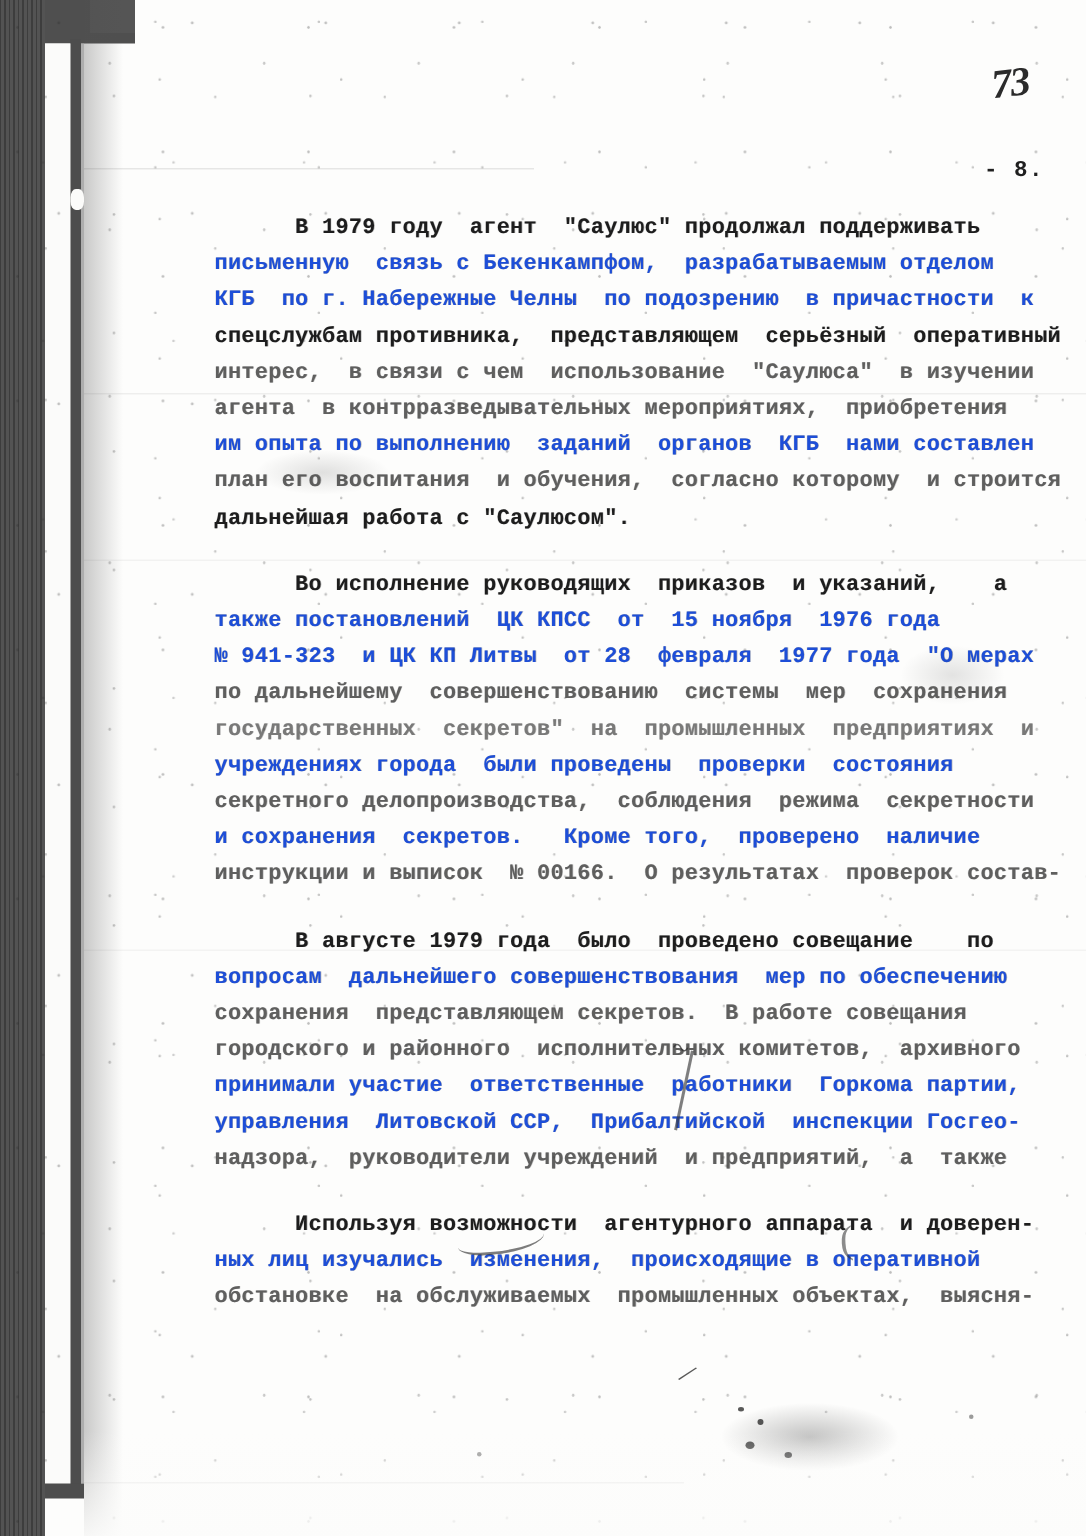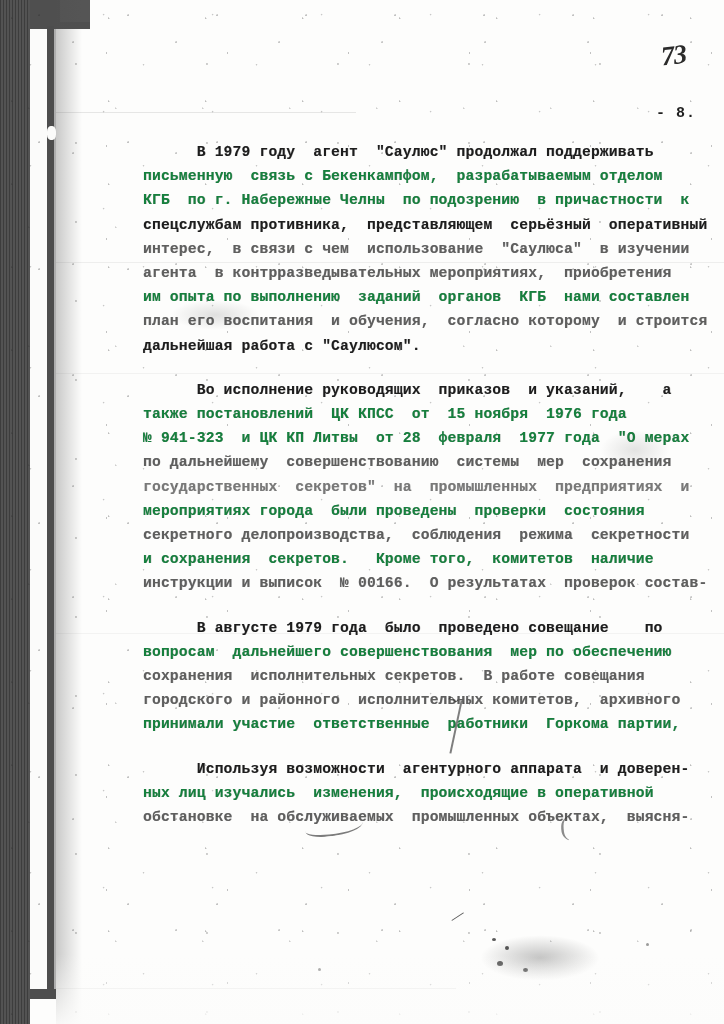--- a/index.html
+++ b/index.html
@@ -129,21 +129,21 @@
   }
   .para {
     margin: 0 0 20px 0;
   }
   .para.tight { margin-bottom: 18px; }
 
   .tline {
     display: block;
     font-size: 14.6px;
     line-height: 24.2px;
-    color: #15803d;
+    color: #1d4ed8;
     white-space: pre;
     letter-spacing: .2px;
     font-weight: 600;
     text-shadow: 0.4px 0.25px 0 rgba(70,70,70,.38),
                 -0.3px 0.3px 0 rgba(110,110,110,.22);
   }
   
   .s-light  { color: #4e4e4e; opacity: .90; }
   .s-lighter{ color: #606060; opacity: .84; }
   .s-heavy  { color: #1d1d1d; }
@@ -236,32 +236,34 @@
       <span class="tline s-light">план его воспитания  и обучения,  согласно которому  и строится</span>
       <span class="tline s-heavy">дальнейшая работа с "Саулюсом".</span>
     </div>
 
     <div class="para">
       <span class="tline s-heavy">      Во исполнение руководящих  приказов  и указаний,    а</span>
       <span class="tline">также постановлений  ЦК КПСС  от  15 ноября  1976 года</span>
       <span class="tline">№ 941-323  и ЦК КП Литвы  от 28  февраля  1977 года  "О мерах</span>
       <span class="tline s-light">по дальнейшему  совершенствованию  системы  мер  сохранения</span>
       <span class="tline s-lighter">государственных  секретов"  на  промышленных  предприятиях  и</span>
-      <span class="tline">мероприятиях города  были проведены  проверки  состояния</span>
+      <span class="tline">учреждениях города  были проведены  проверки  состояния</span>
       <span class="tline s-light">секретного делопроизводства,  соблюдения  режима  секретности</span>
-      <span class="tline">и сохранения  секретов.   Кроме того,  комитетов  наличие</span>
+      <span class="tline">и сохранения  секретов.   Кроме того,  проверено  наличие</span>
       <span class="tline s-light">инструкции и выписок  № 00166.  О результатах  проверок состав-</span>
     </div>
 
     <div class="para">
       <span class="tline s-heavy">      В августе 1979 года  было  проведено совещание    по</span>
       <span class="tline">вопросам  дальнейшего совершенствования  мер по обеспечению</span>
-      <span class="tline s-light">сохранения  исполнительных секретов.  В работе совещания</span>
+      <span class="tline s-light">сохранения  представляющем секретов.  В работе совещания</span>
       <span class="tline s-light">городского и районного  исполнительных комитетов,  архивного</span>
       <span class="tline">принимали участие  ответственные  работники  Горкома партии,</span>
+      <span class="tline">управления  Литовской ССР,  Прибалтийской  инспекции Госгео-</span>
+      <span class="tline s-light">надзора,  руководители учреждений  и предприятий,  а  также</span>
     </div>
 
     <div class="para tight">
       <span class="tline s-heavy">      Используя возможности  агентурного аппарата  и доверен-</span>
       <span class="tline">ных лиц изучались  изменения,  происходящие в оперативной</span>
       <span class="tline s-light">обстановке  на обслуживаемых  промышленных объектах,  выясня-</span>
     </div>
 
   </div>
 

